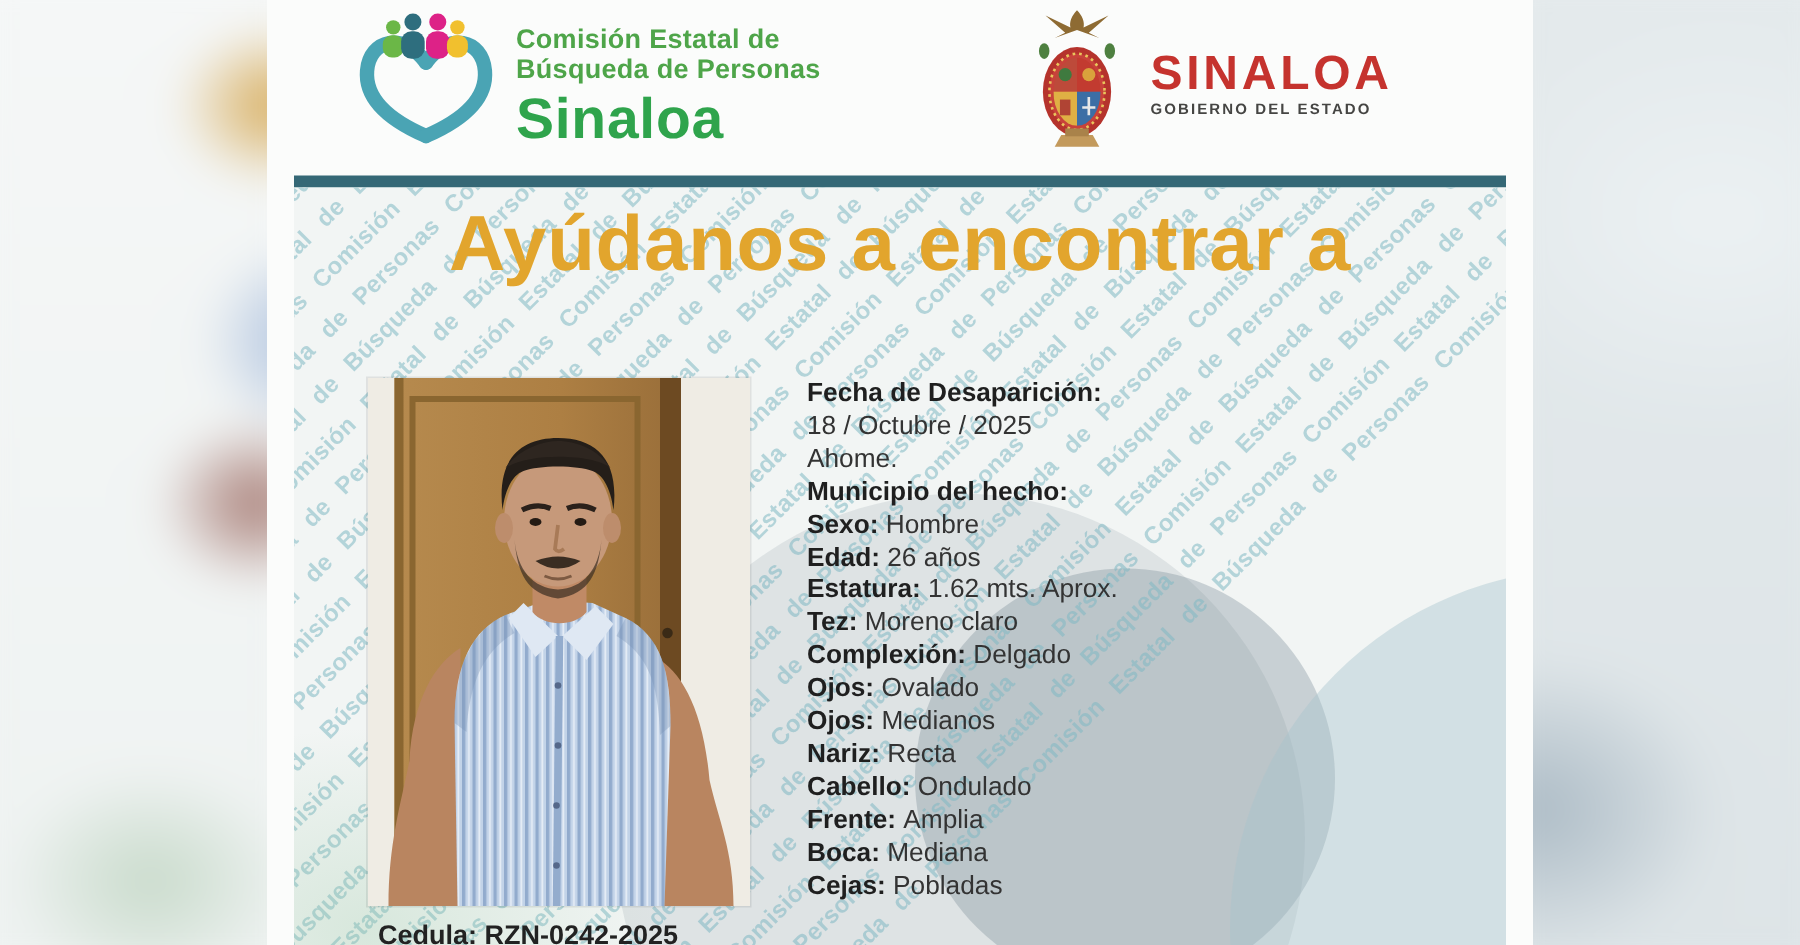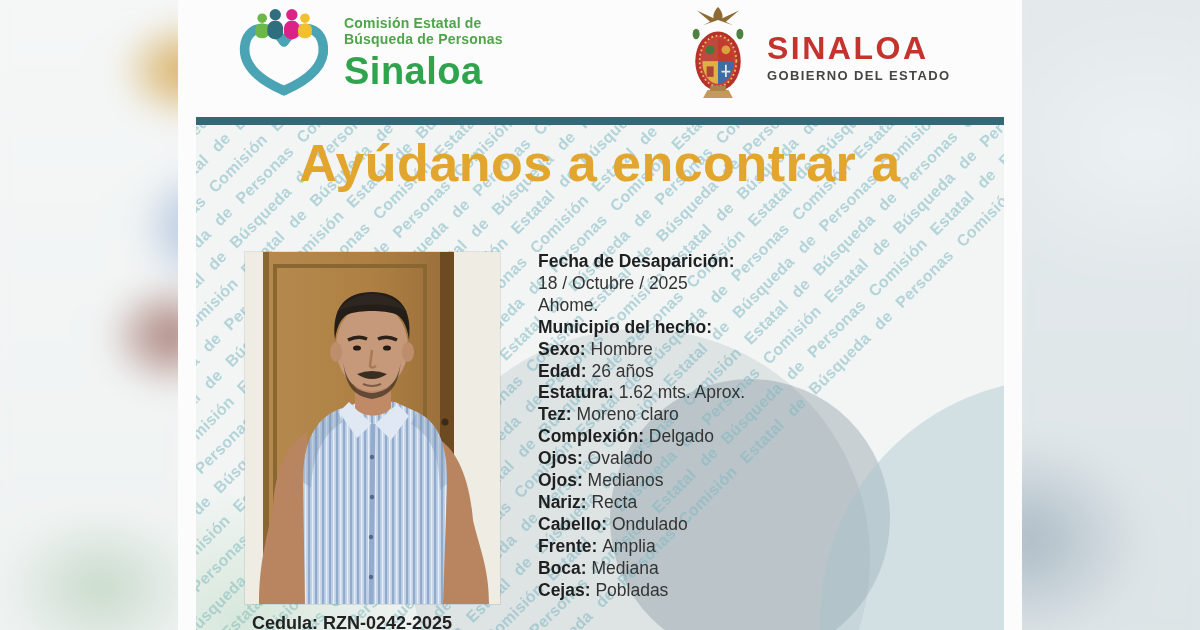--- a/index.html
+++ b/index.html
@@ -27,27 +27,27 @@
       radial-gradient(220px 170px at 65% 25%, rgba(236,241,243,1), rgba(236,241,243,0) 85%),
       linear-gradient(#e4eaec,#dde4e7);
   }
   
   .poster{position:absolute;left:178px;top:0;width:844px;height:630px;background:#fbfcfb;}
   
   .poster-header{position:absolute;left:0;top:0;width:844px;height:117px;background:#fbfcfb;}
   .cebp-logo{position:absolute;left:58px;top:6px;display:flex;align-items:flex-start;}
   .cebp-heart{width:96px;height:96px;}
   .cebp-text{margin-left:12px;margin-top:10px;line-height:1.12;}
-  .cebp-line{color:#4ea549;font-weight:700;font-size:14px;letter-spacing:.2px;}
+  .cebp-line{color:#4ea549;font-weight:700;font-size:18px;letter-spacing:.2px;}
   .cebp-sinaloa{color:#2fa44c;font-weight:700;font-size:38px;margin-top:3px;letter-spacing:.5px;}
   .gov-logo{position:absolute;left:505px;top:2px;display:flex;align-items:flex-start;}
   .gov-shield{width:70px;height:106px;}
   .gov-text{margin-left:14px;margin-top:30px;}
   .gov-name{color:#c5332e;font-weight:700;font-size:32px;letter-spacing:2.5px;line-height:1;}
-  .gov-sub{color:#454543;font-weight:700;font-size:13px;letter-spacing:1.4px;margin-top:4px;}
+  .gov-sub{color:#454543;font-weight:700;font-size:10px;letter-spacing:1.4px;margin-top:4px;}
   
   .teal-bar{position:absolute;left:18px;top:117px;width:808px;height:8px;background:#356876;}
   
   .content{position:absolute;left:18px;top:125px;width:808px;height:505px;background:#f2f5f4;overflow:hidden;}
   .wm-layer{position:absolute;left:-300px;top:-460px;width:1500px;height:1500px;
     transform:rotate(-45deg);color:rgba(128,184,194,.55);font-size:16px;font-weight:700;
     line-height:27px;word-spacing:7px;letter-spacing:.3px;white-space:normal;pointer-events:none;}
   .wm-circle{position:absolute;border-radius:50%;pointer-events:none;}
   .wm-c1{left:414px;top:254px;width:280px;height:280px;background:rgba(124,139,151,.35);}
   .wm-c2{left:214px;top:204px;width:460px;height:460px;background:rgba(150,163,172,.22);}

